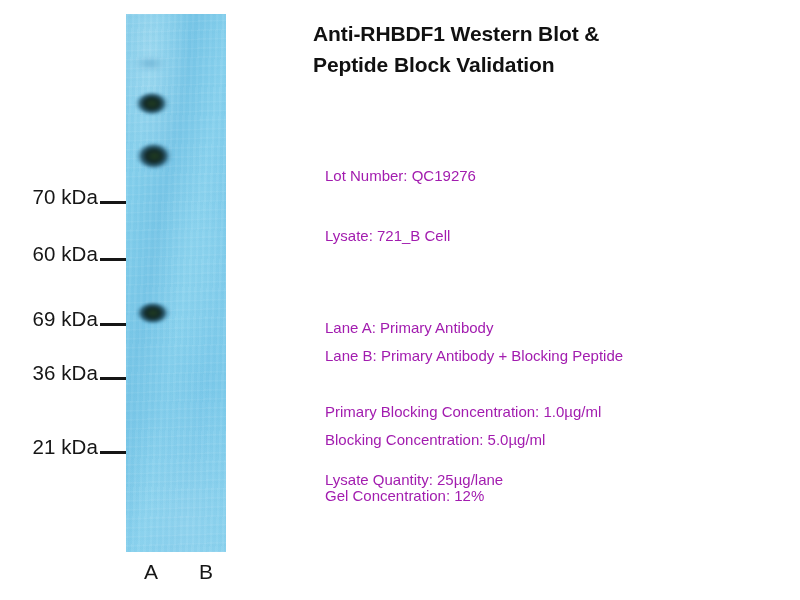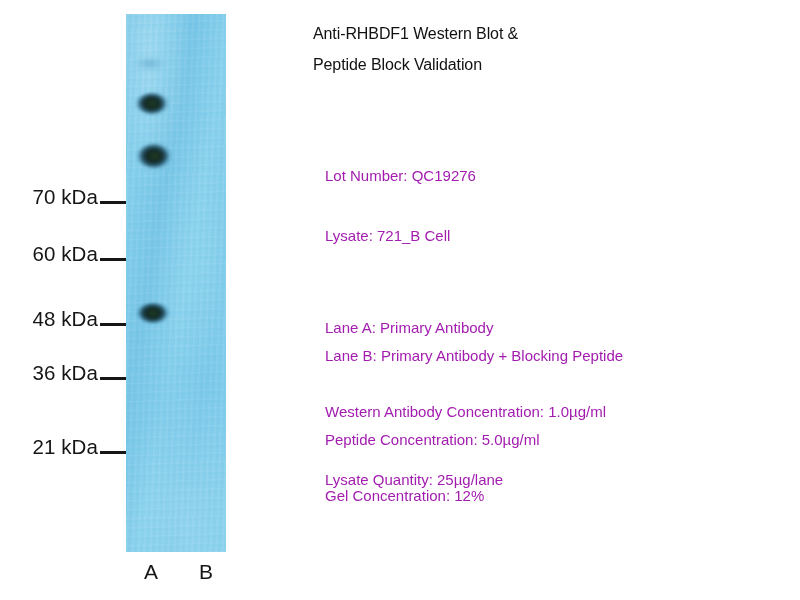--- a/index.html
+++ b/index.html
@@ -145,22 +145,22 @@
     left: 313px;
     top: 0;
     width: 487px;
     height: 600px;
   }
   #blot-title {
     position: absolute;
     top: 18px;
     left: 0;
     width: 460px;
-    font-size: 16px;
-    font-weight: normal;
+    font-size: 21px;
+    font-weight: bold;
     line-height: 31px;
     letter-spacing: -0.1px;
     color: #111111;
   }
   .meta-line {
     position: absolute;
     left: 12px;
     font-size: 15px;
     line-height: 24px;
     color: #a21caf;
@@ -178,21 +178,21 @@
       <span class="ladder-label">70 kDa</span>
       <span class="ladder-tick"></span>
     </div>
 
     <div class="ladder-row" style="top:241px">
       <span class="ladder-label">60 kDa</span>
       <span class="ladder-tick"></span>
     </div>
 
     <div class="ladder-row" style="top:306px">
-      <span class="ladder-label">48 kDa</span>
+      <span class="ladder-label">69 kDa</span>
       <span class="ladder-tick"></span>
     </div>
 
     <div class="ladder-row" style="top:360px">
       <span class="ladder-label">36 kDa</span>
       <span class="ladder-tick"></span>
     </div>
 
     <div class="ladder-row" style="top:434px">
       <span class="ladder-label">21 kDa</span>
@@ -222,18 +222,18 @@
     <span>Anti-RHBDF1 Western Blot &amp;</span><br>
     <span>Peptide Block Validation</span>
   </div>
 
   <div class="meta-line" style="top:164px;">Lot Number: QC19276</div>
   <div class="meta-line" style="top:224px;">Lysate: 721_B Cell</div>
 
   <div class="meta-line" style="top:344px;">Lane B: Primary Antibody + Blocking Peptide</div>
   <div class="meta-line" style="top:316px;">Lane A: Primary Antibody</div>
 
-  <div class="meta-line" style="top:400px;">Western Antibody Concentration: 1.0µg/ml</div>
-  <div class="meta-line" style="top:428px;">Peptide Concentration: 5.0µg/ml</div>
+  <div class="meta-line" style="top:400px;">Primary Blocking Concentration: 1.0µg/ml</div>
+  <div class="meta-line" style="top:428px;">Blocking Concentration: 5.0µg/ml</div>
   <div class="meta-line" style="top:456px;margin-top:12px;">Lysate Quantity: 25µg/lane</div>
   <div class="meta-line" style="top:484px;text-align:center;">Gel Concentration: 12%</div>
 
 </div>
 
 </body></html>

